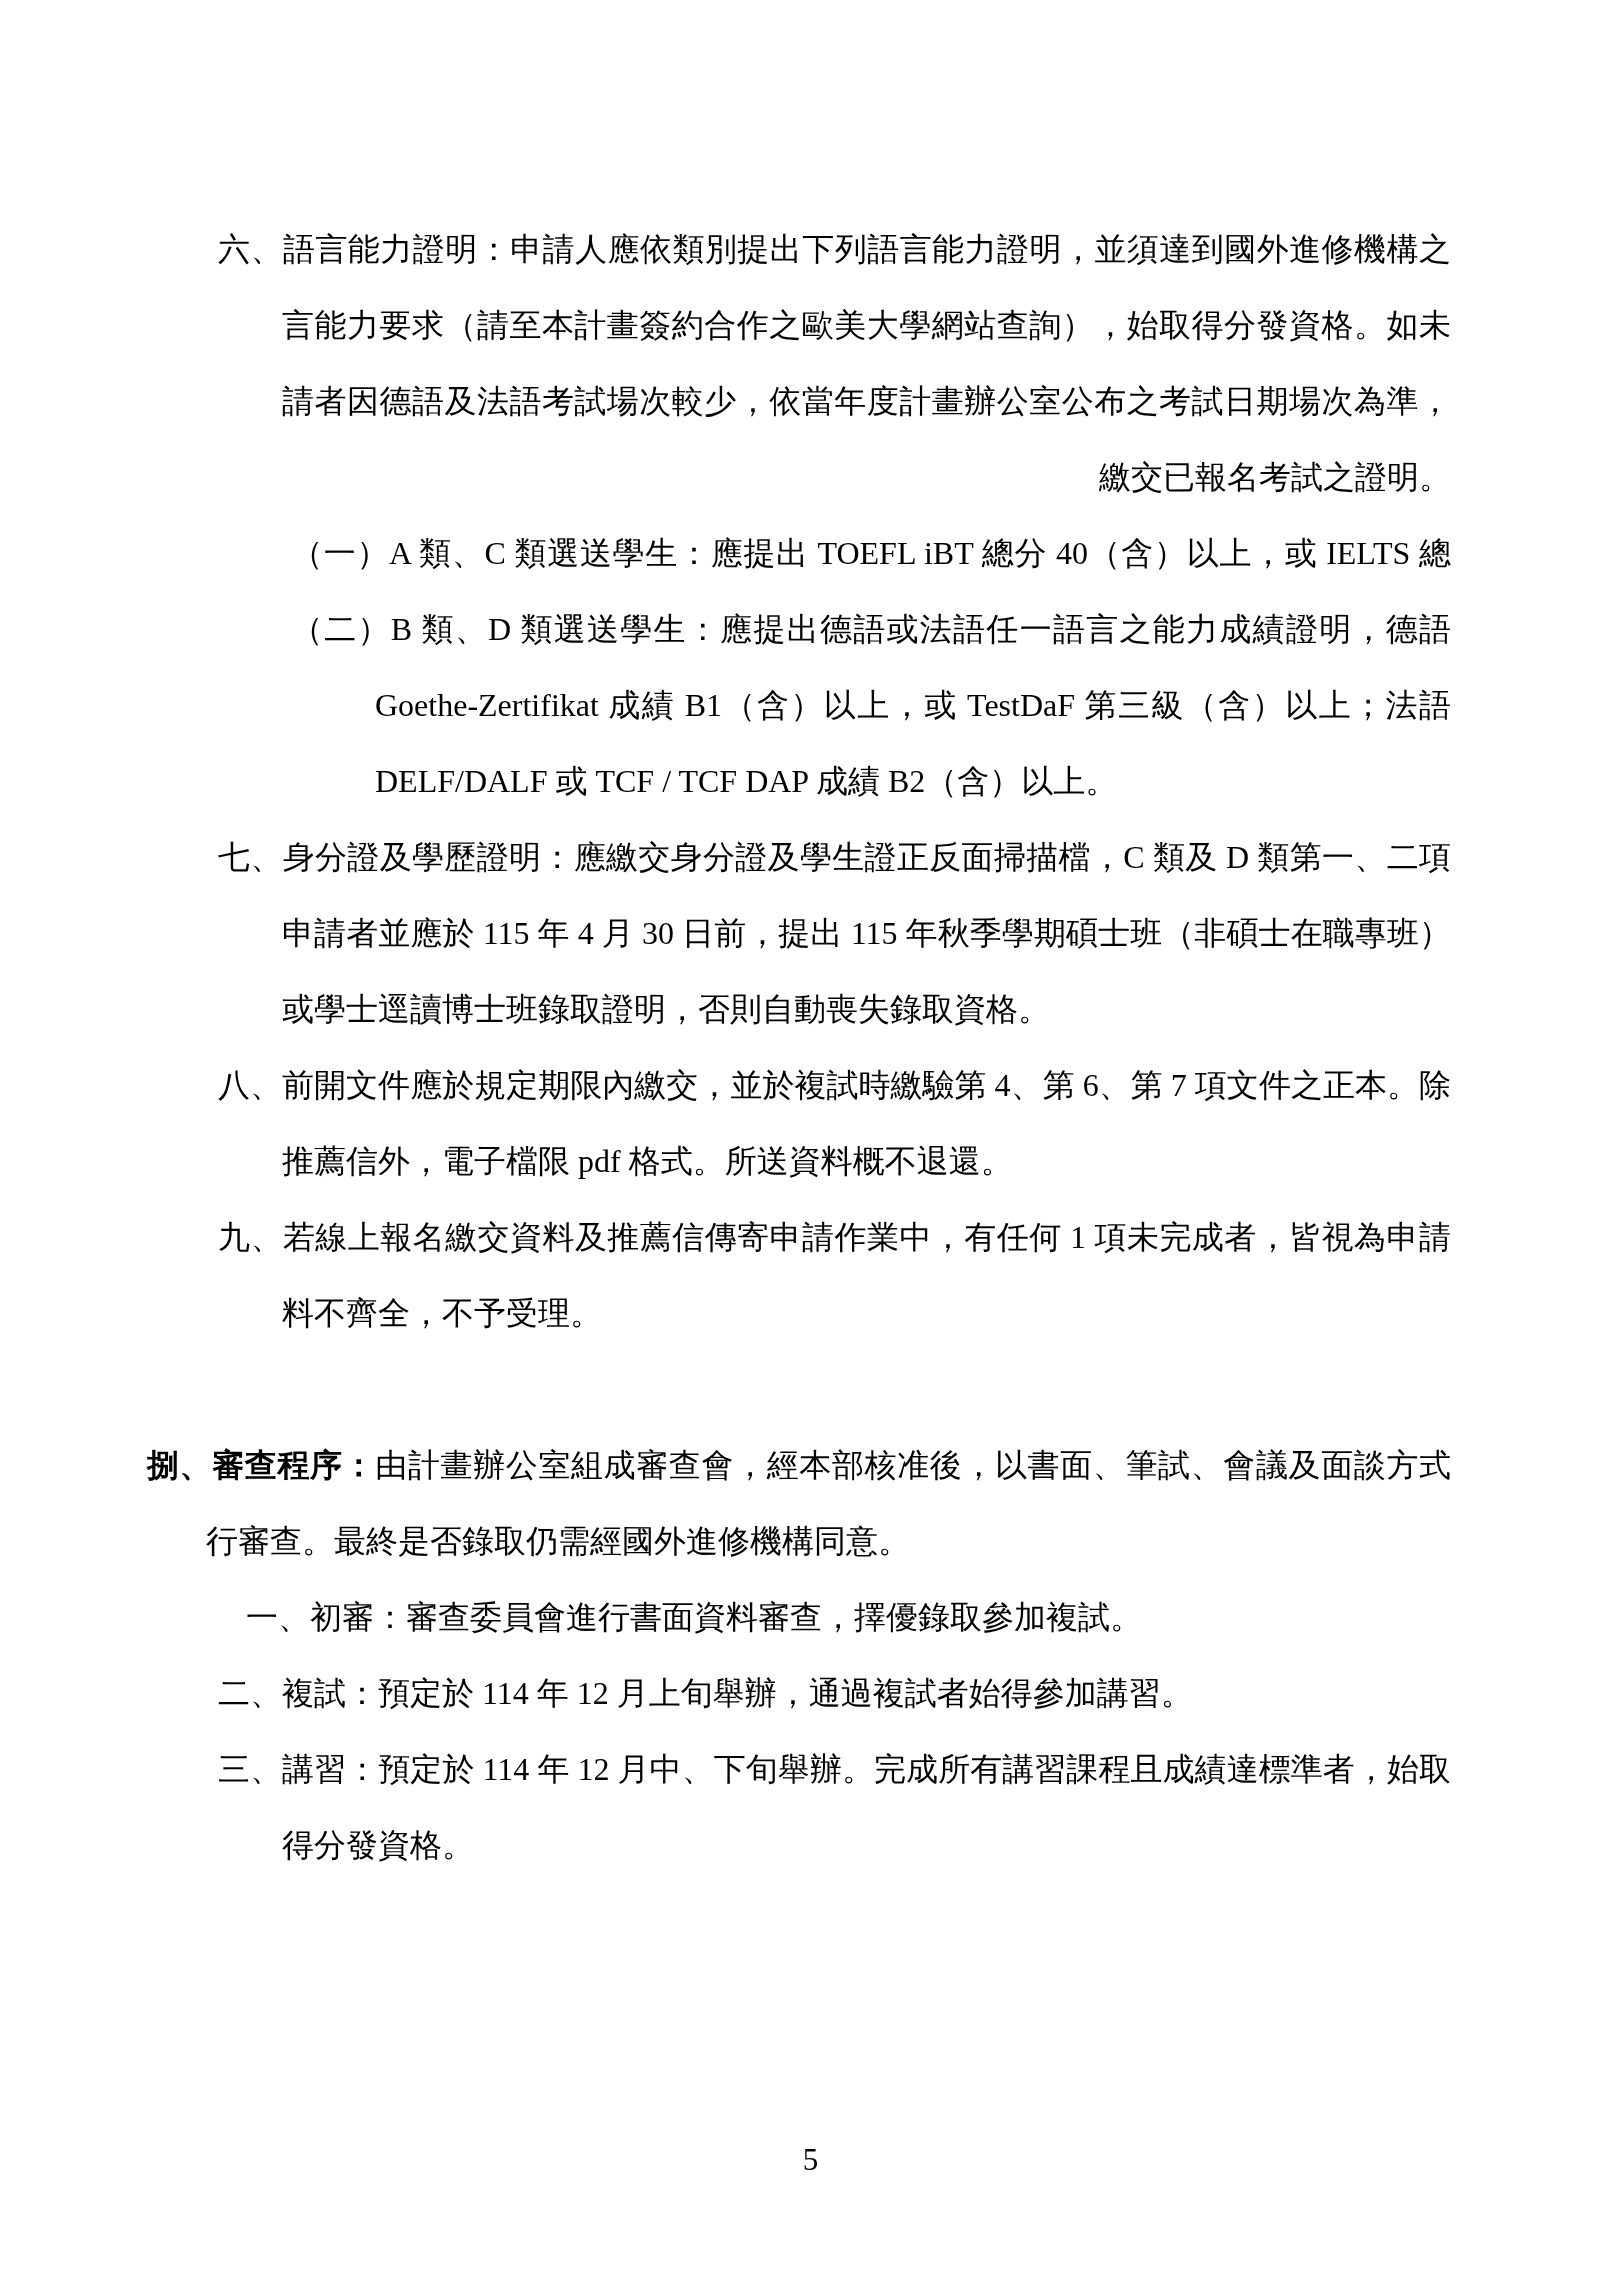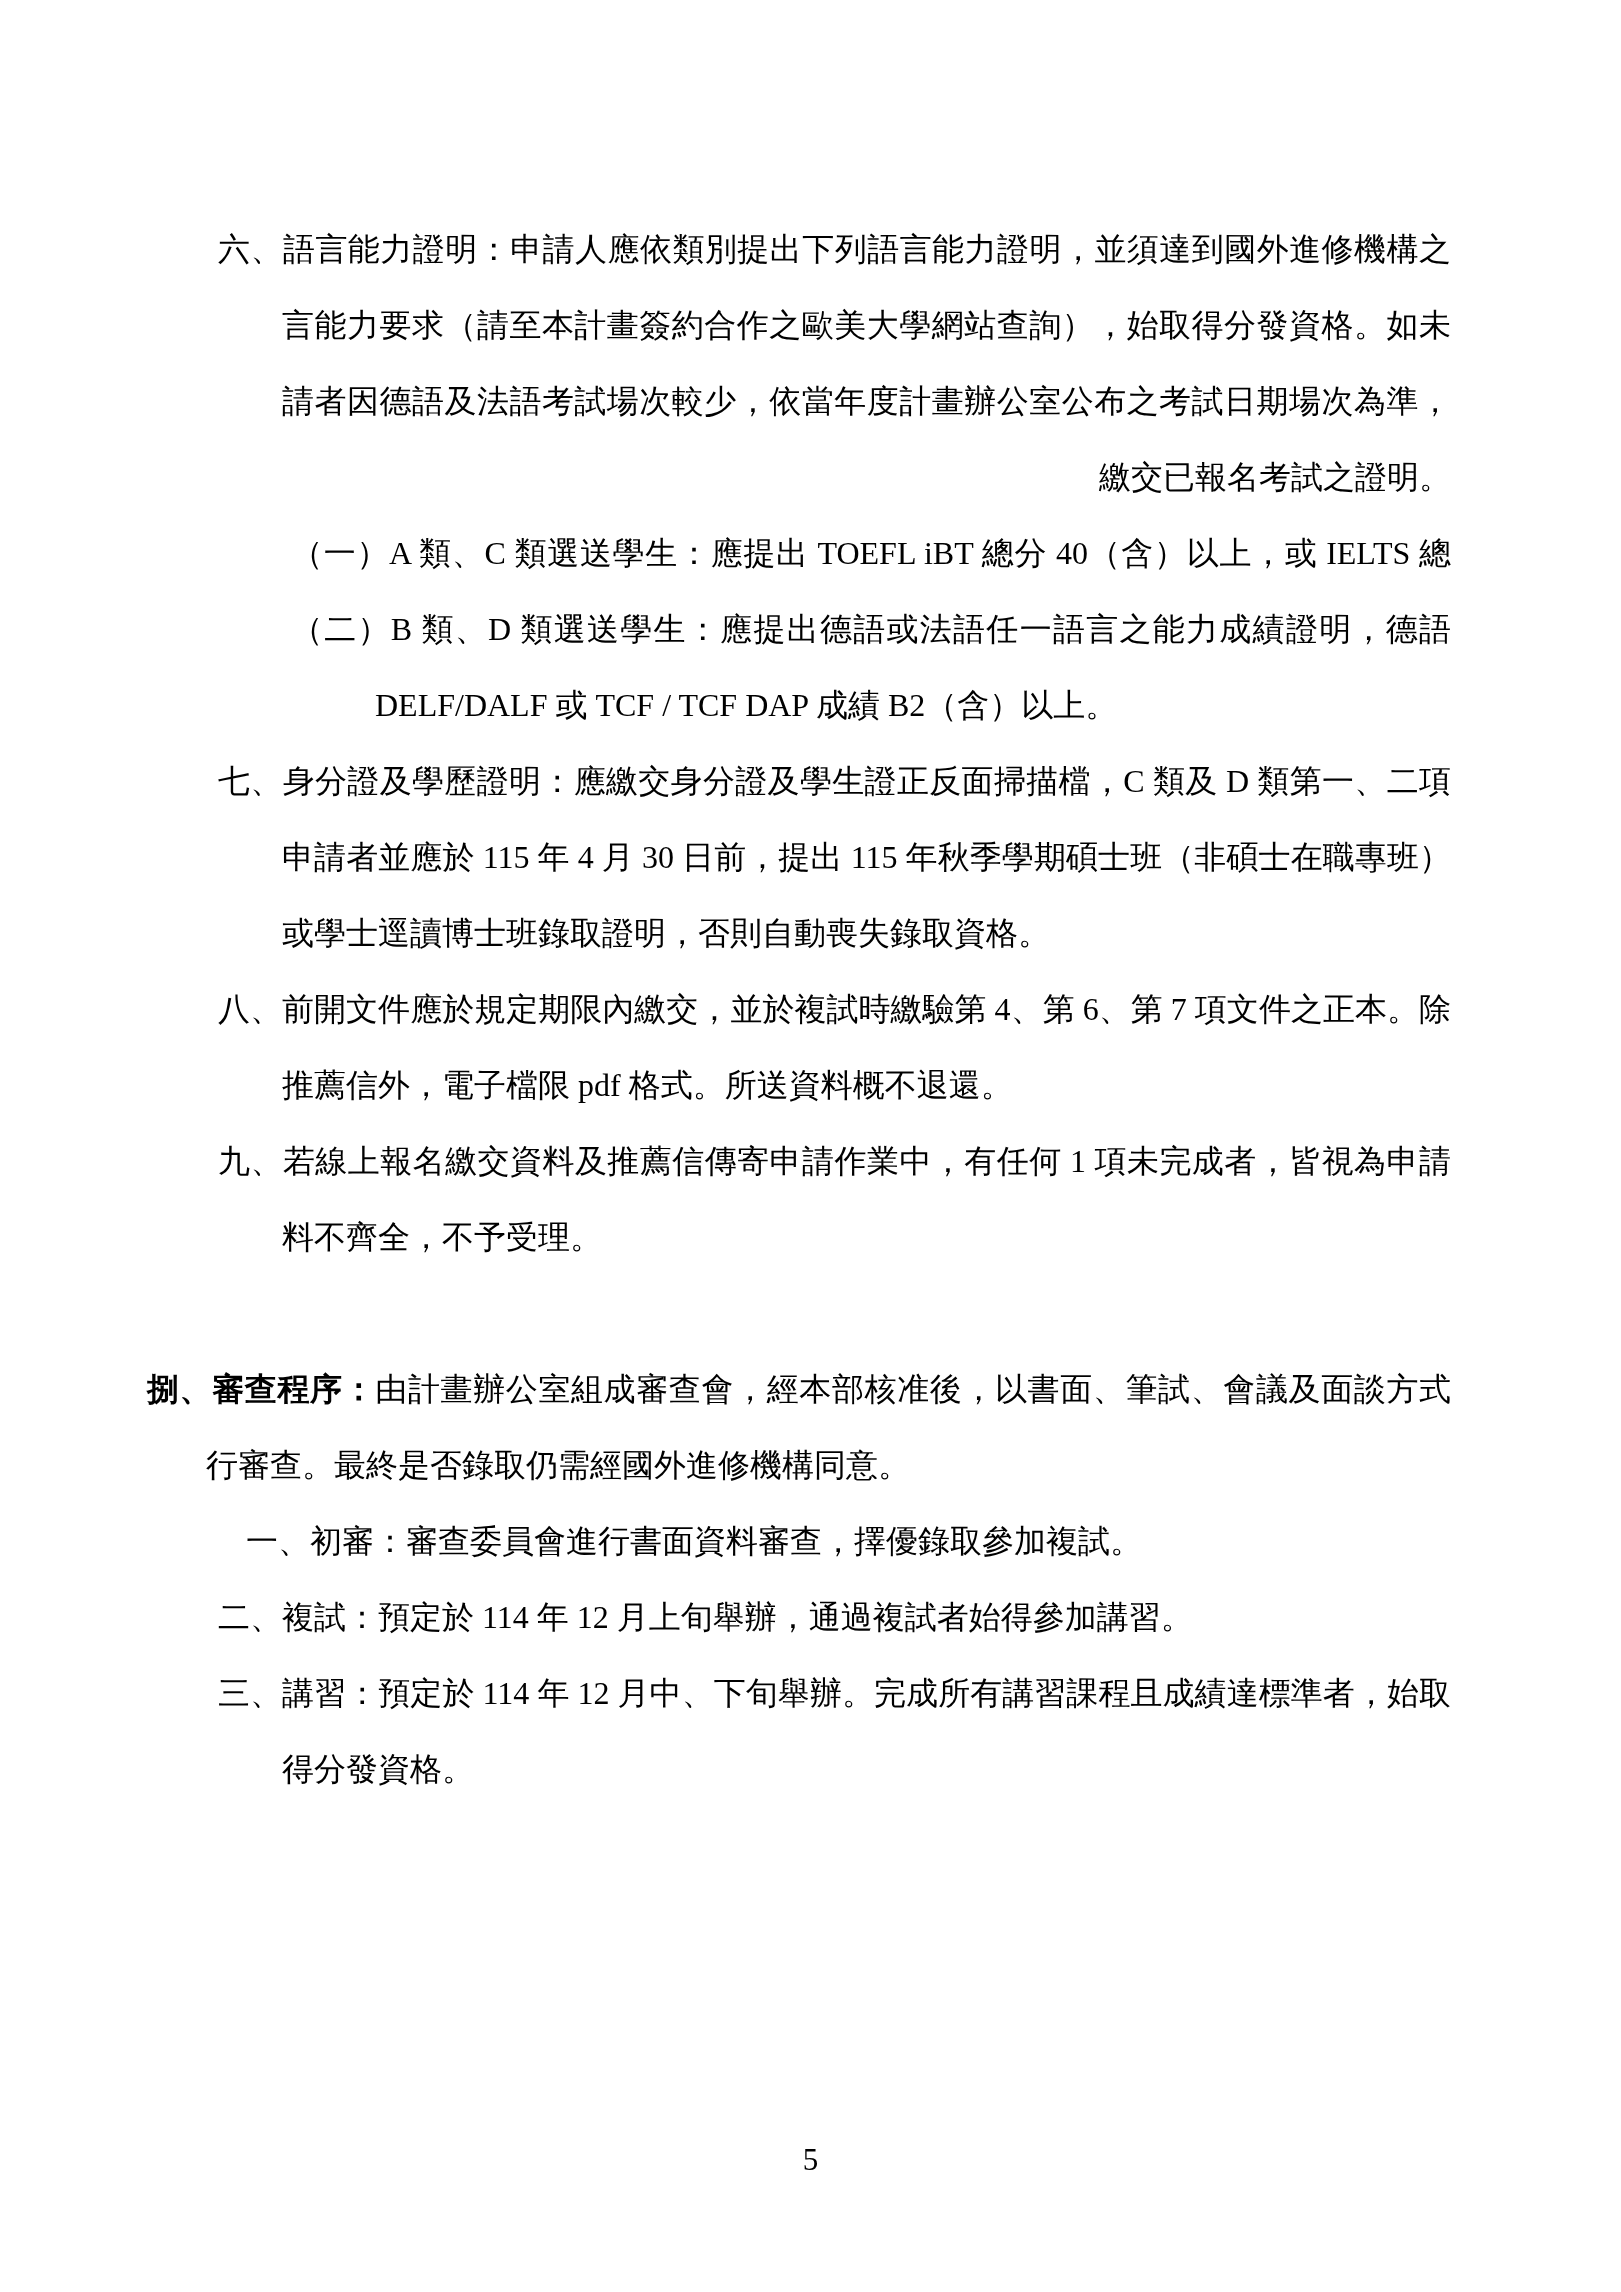--- a/index.html
+++ b/index.html
@@ -56,20 +56,21 @@
 <body>
 
 <div class="page">
   <div class="content">
       <div class="line fill" style="padding-left: 218px;">六、語言能力證明：申請人應依類別提出下列語言能力證明，並須達到國外進修機構之語</div>
       <div class="line fill" style="padding-left: 282px;">言能力要求（請至本計畫簽約合作之歐美大學網站查詢），始取得分發資格。如未於</div>
       <div class="line fill" style="padding-left: 282px;">請者因德語及法語考試場次較少，依當年度計畫辦公室公布之考試日期場次為準，並</div>
       <div class="line" style="padding-left: 282px; text-align: right;">繳交已報名考試之證明。</div>
       <div class="line fill" style="padding-left: 291px;">（一）A 類、C 類選送學生：應提出 TOEFL iBT 總分 40（含）以上，或 IELTS 總分</div>
       <div class="line fill" style="padding-left: 291px;">（二）B 類、D 類選送學生：應提出德語或法語任一語言之能力成績證明，德語</div>
+      <div class="line fill" style="padding-left: 375px;">Goethe-Zertifikat 成績 B1（含）以上，或 TestDaF 第三級（含）以上；法語</div>
       <div class="line" style="padding-left: 375px;">DELF/DALF 或 TCF / TCF DAP 成績 B2（含）以上。</div>
       <div class="line fill" style="padding-left: 218px;">七、身分證及學歷證明：應繳交身分證及學生證正反面掃描檔，C 類及 D 類第一、二項</div>
       <div class="line fill" style="padding-left: 282px;">申請者並應於 115 年 4 月 30 日前，提出 115 年秋季學期碩士班（非碩士在職專班）</div>
       <div class="line" style="padding-left: 282px;">或學士逕讀博士班錄取證明，否則自動喪失錄取資格。</div>
       <div class="line fill" style="padding-left: 218px;">八、前開文件應於規定期限內繳交，並於複試時繳驗第 4、第 6、第 7 項文件之正本。除</div>
       <div class="line" style="padding-left: 282px;">推薦信外，電子檔限 pdf 格式。所送資料概不退還。</div>
       <div class="line fill" style="padding-left: 218px;">九、若線上報名繳交資料及推薦信傳寄申請作業中，有任何 1 項未完成者，皆視為申請資</div>
       <div class="line" style="padding-left: 282px;">料不齊全，不予受理。</div>
       <div class="line spacer"></div>
       <div class="line fill" style="padding-left: 147px;"><span class="bold">捌、審查程序：</span>由計畫辦公室組成審查會，經本部核准後，以書面、筆試、會議及面談方式進</div>

